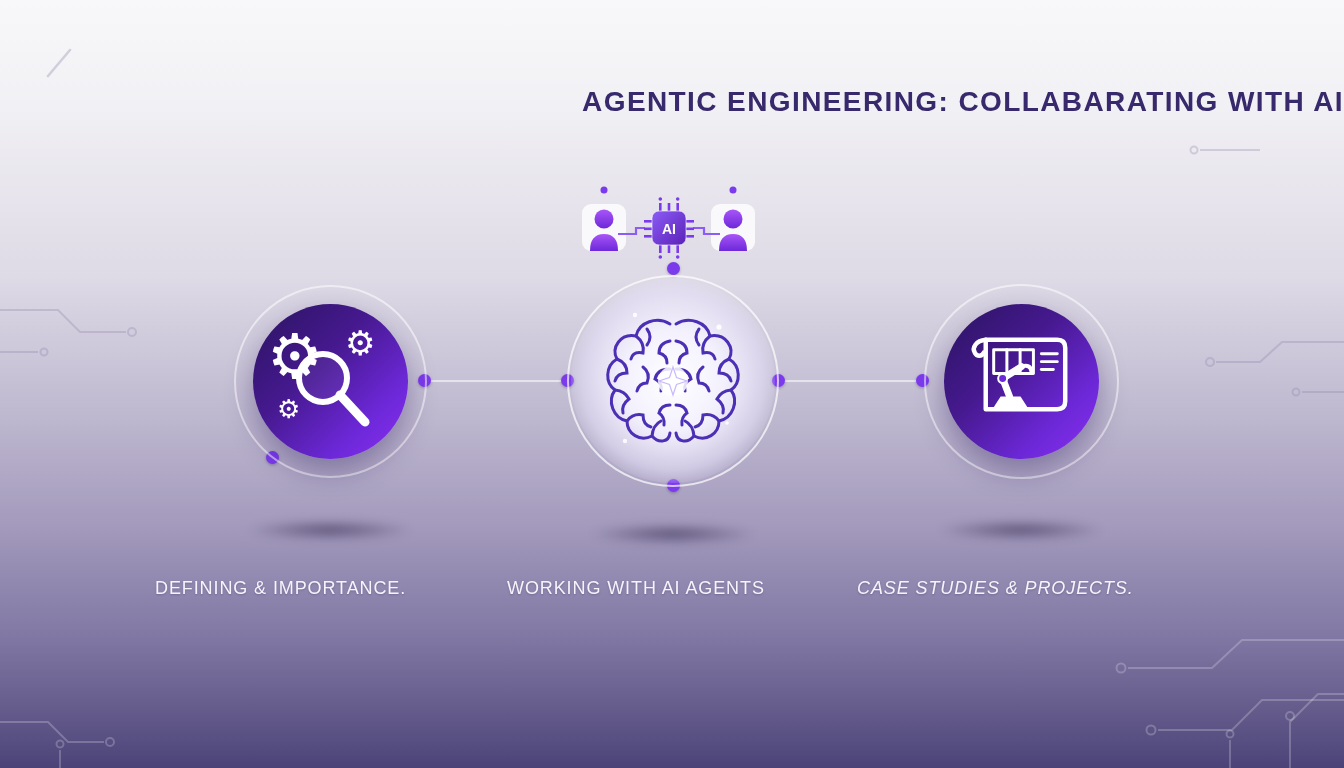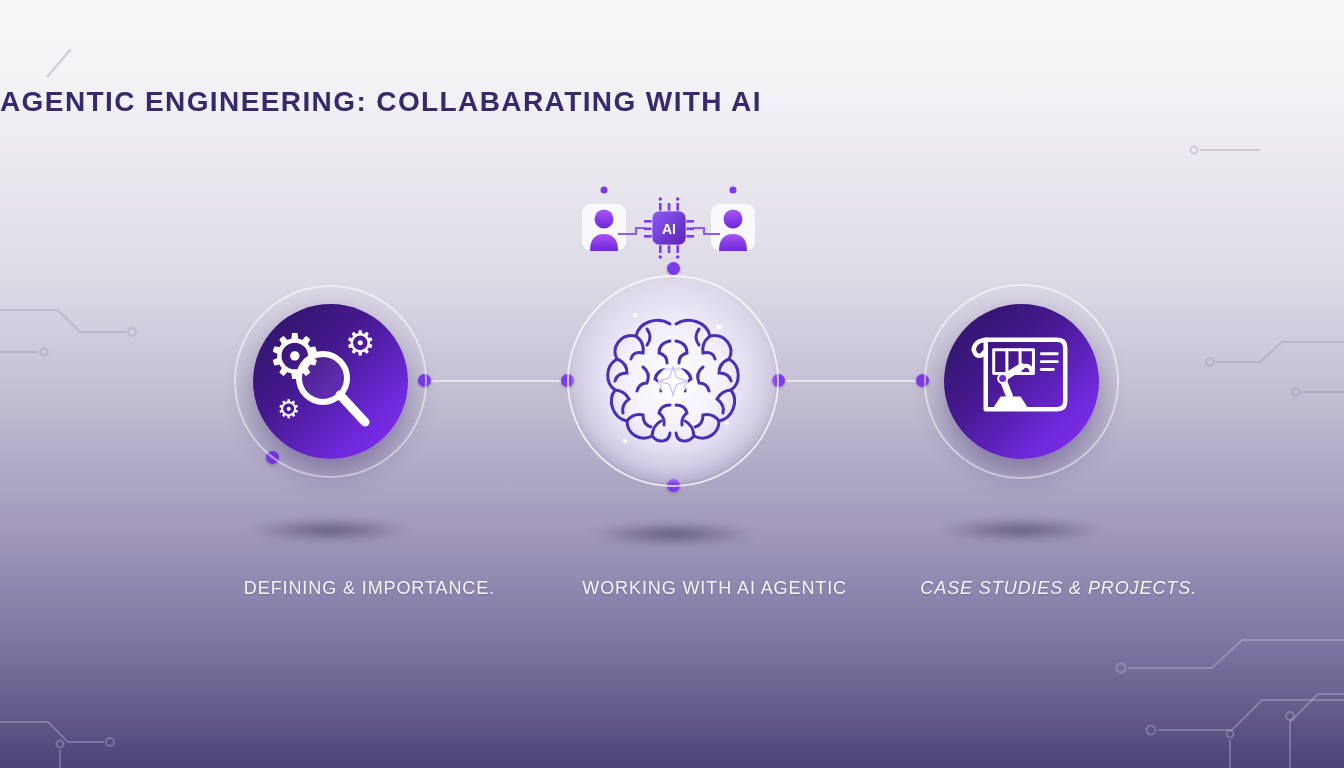--- a/index.html
+++ b/index.html
@@ -5,21 +5,21 @@
   html,body{margin:0;padding:0;background:#ffffff;}
   .stage{
     position:relative;width:1344px;height:768px;overflow:hidden;
     font-family:"Liberation Sans",sans-serif;
     background:linear-gradient(180deg,
       #f8f7f9 0%, #f1f0f4 14%, #dedae6 36%, #c2bcd2 52%,
       #a49bbd 68%, #837aa6 82%, #605788 94%, #4b4278 100%);
   }
   .bg-circuits{position:absolute;left:0;top:0;width:1344px;height:768px;pointer-events:none;}
   .title{
-    position:absolute;top:86px;left:0;width:100%;margin:0;text-align:left;
+    position:absolute;top:86px;left:0;width:100%;margin:0;text-align:right;
     font-size:28px;font-weight:700;letter-spacing:1.4px;color:#37296b;
   }
   .ring{position:absolute;border-radius:50%;border:2px solid rgba(255,255,255,0.55);box-sizing:border-box;}
   .ring-left{left:234px;top:285px;width:193px;height:193px;}
   .ring-center{left:567px;top:275px;width:212px;height:212px;border-color:rgba(255,255,255,0.7);}
   .ring-right{left:924px;top:284px;width:195px;height:195px;}
   .disc{
     position:absolute;border-radius:50%;
     background:linear-gradient(135deg,#2a1460 0%,#46198f 40%,#6d28d9 75%,#8b30f0 100%);
     box-shadow:0 12px 28px rgba(35,18,85,0.35);
@@ -43,21 +43,21 @@
   .dot-bottom{left:667px;top:479px;}
   .dot-lring{left:266px;top:451px;}
   .shadow{
     position:absolute;height:22px;border-radius:50%;filter:blur(4px);
     background:radial-gradient(ellipse,rgba(28,18,58,0.5) 0%,rgba(28,18,58,0) 70%);
   }
   .shadow-left{left:246px;top:519px;width:168px;}
   .shadow-center{left:589px;top:523px;width:168px;}
   .shadow-right{left:937px;top:519px;width:168px;}
   .node-label{
-    position:absolute;top:578px;width:340px;text-align:right;
+    position:absolute;top:578px;width:340px;text-align:left;
     color:#f6f4fb;font-size:18px;font-weight:500;letter-spacing:0.9px;
     text-shadow:0 1px 2px rgba(40,25,80,0.25);
   }
   .label-left{left:155px;}
   .label-center{left:507px;}
   .label-right{left:857px;font-style:italic;}
   .icon-left{position:absolute;left:253px;top:304px;width:155px;height:155px;color:#fff;}
   .gear{position:absolute;line-height:1;color:#ffffff;font-family:"DejaVu Sans",sans-serif;}
   .gear-big{font-size:62px;left:14px;top:22px;}
   .gear-small{font-size:34px;left:92px;top:22px;}
@@ -229,16 +229,16 @@
     <g>
       <path d="M 50,104 L 84,104 L 77,93 L 57,93 Z" fill="#ffffff"></path>
       <line x1="66" y1="93" x2="59" y2="75" stroke="#ffffff" stroke-width="7" stroke-linecap="round"></line>
       <line x1="59" y1="75" x2="78" y2="63" stroke="#ffffff" stroke-width="7" stroke-linecap="round"></line>
       <circle cx="59" cy="75" r="4.5" fill="#6d28d9" stroke="#ffffff" stroke-width="2"></circle>
       <path d="M 78,63 q 9,-3 10,5" fill="none" stroke="#ffffff" stroke-width="4" stroke-linecap="round"></path>
     </g>
   </svg>
 
   <div class="node-label label-left">DEFINING &amp; IMPORTANCE.</div>
-  <div class="node-label label-center">WORKING WITH AI AGENTIC</div>
+  <div class="node-label label-center">WORKING WITH AI AGENTS</div>
   <div class="node-label label-right">CASE STUDIES &amp; PROJECTS.</div>
 
 </div>
 
 </body></html>

